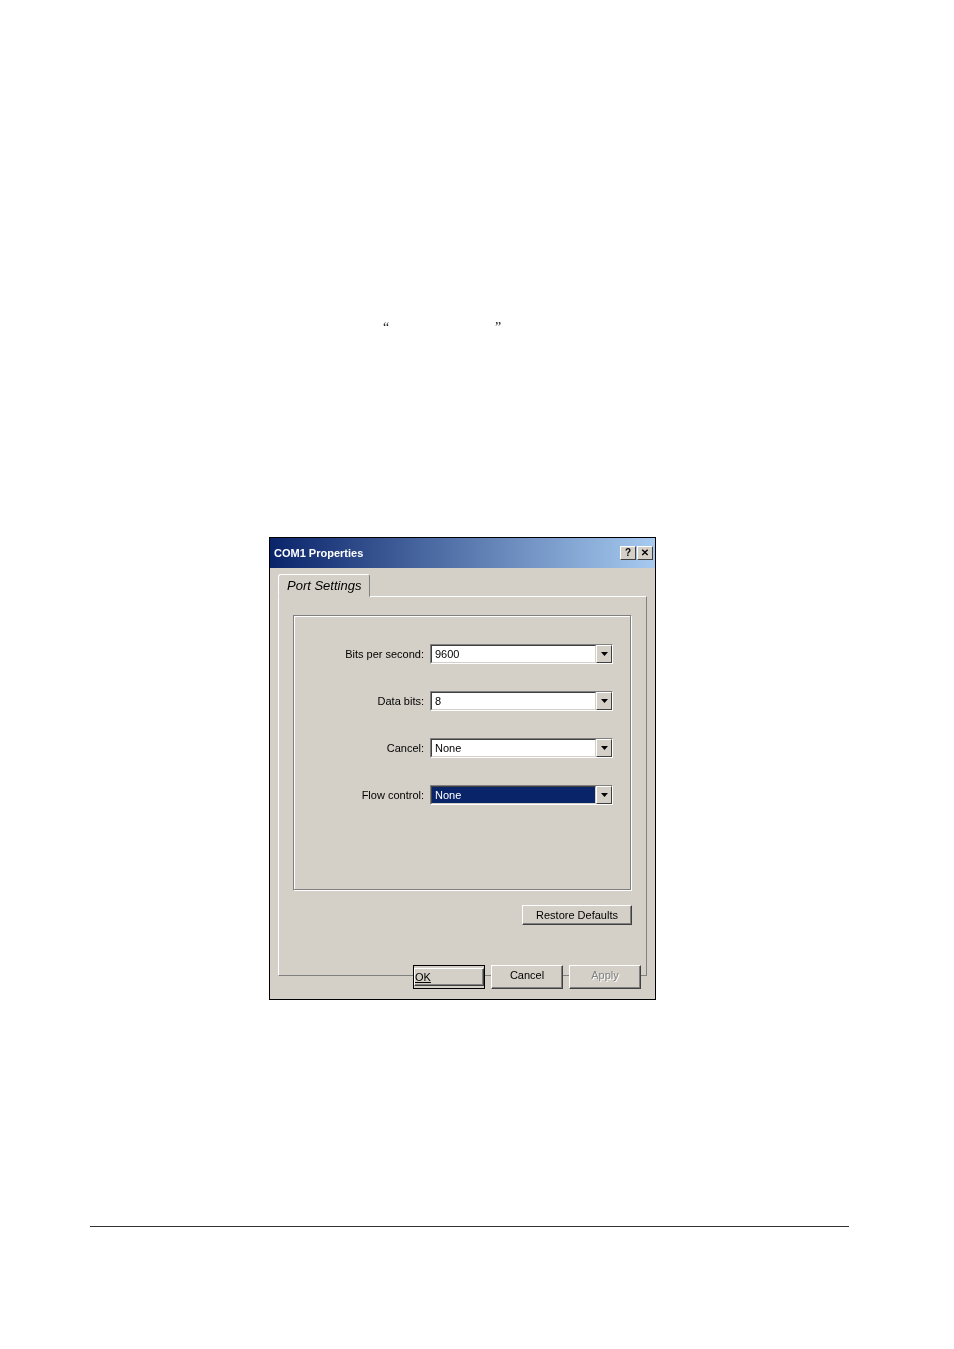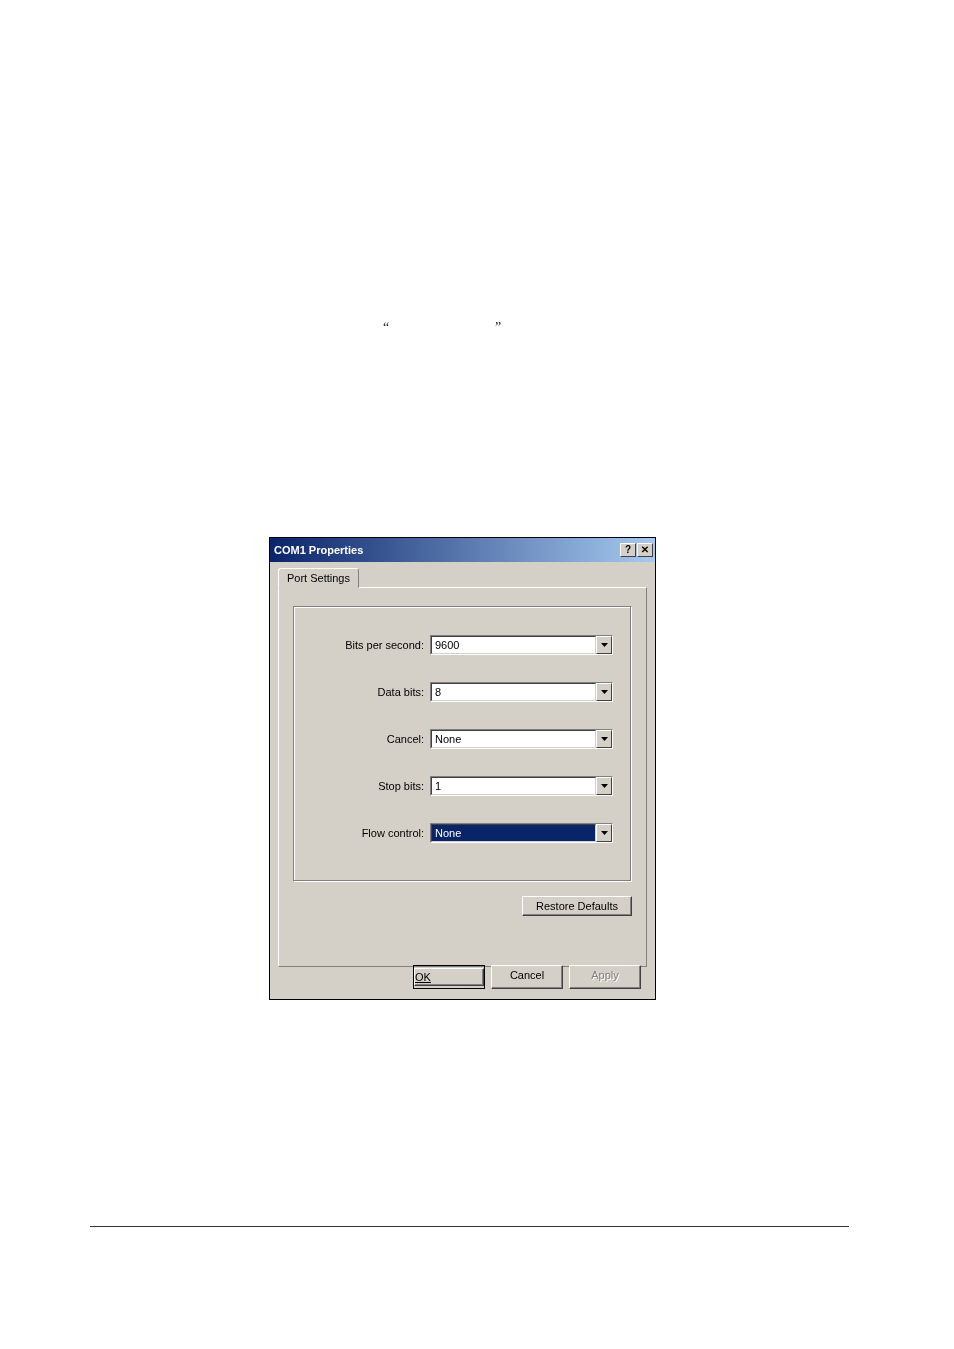--- a/index.html
+++ b/index.html
@@ -16,21 +16,21 @@
   .dialog {
     position: absolute;
     left: 269px;
     top: 537px;
     width: 387px;
     height: 463px;
     background: #d4d0c8;
     border: 1px solid #000;
   }
   .titlebar {
-    height: 24px;
+    height: 30px;
     background: linear-gradient(to right, #0a246a, #a6caf0);
     display: flex;
     align-items: center;
     justify-content: space-between;
     padding: 0 2px 0 4px;
   }
   .titlebar-text {
     color: #fff;
     font-weight: bold;
     font-size: 11px;
@@ -64,21 +64,22 @@
     position: relative;
     z-index: 2;
   }
   .tab {
     background: #d4d0c8;
     border: 1px solid #fff;
     border-right-color: #808080;
     border-bottom: 1px solid #d4d0c8;
     border-radius: 3px 3px 0 0;
     padding: 3px 8px 3px 8px;
-    font-size: 11px;
+    font-size: 13px;
+    font-style: italic;
   }
   .tab-panel {
     border: 1px solid #fff;
     border-right-color: #808080;
     border-bottom-color: #808080;
     background: #d4d0c8;
     padding: 18px 14px 14px 14px;
     height: 380px;
     position: relative;
   }
@@ -248,31 +249,20 @@
           <div class="combo">
             <div class="combo-inner">None</div>
             <div class="combo-btn">
               <svg width="7" height="4" viewBox="0 0 7 4">
                   <polygon points="0,0 7,0 3.5,4" fill="#000"></polygon>
                 </svg>
             </div>
           </div>
         </div>
 
-        <div class="form-row">
-          <div class="form-label">Stop bits:</div>
-          <div class="combo">
-            <div class="combo-inner">1</div>
-            <div class="combo-btn">
-              <svg width="7" height="4" viewBox="0 0 7 4">
-                  <polygon points="0,0 7,0 3.5,4" fill="#000"></polygon>
-                </svg>
-            </div>
-          </div>
-        </div>
 
         <div class="form-row">
           <div class="form-label">Flow control:</div>
           <div class="combo">
             <div class="combo-inner selected">None</div>
             <div class="combo-btn">
               <svg width="7" height="4" viewBox="0 0 7 4">
                   <polygon points="0,0 7,0 3.5,4" fill="#000"></polygon>
                 </svg>
             </div>

